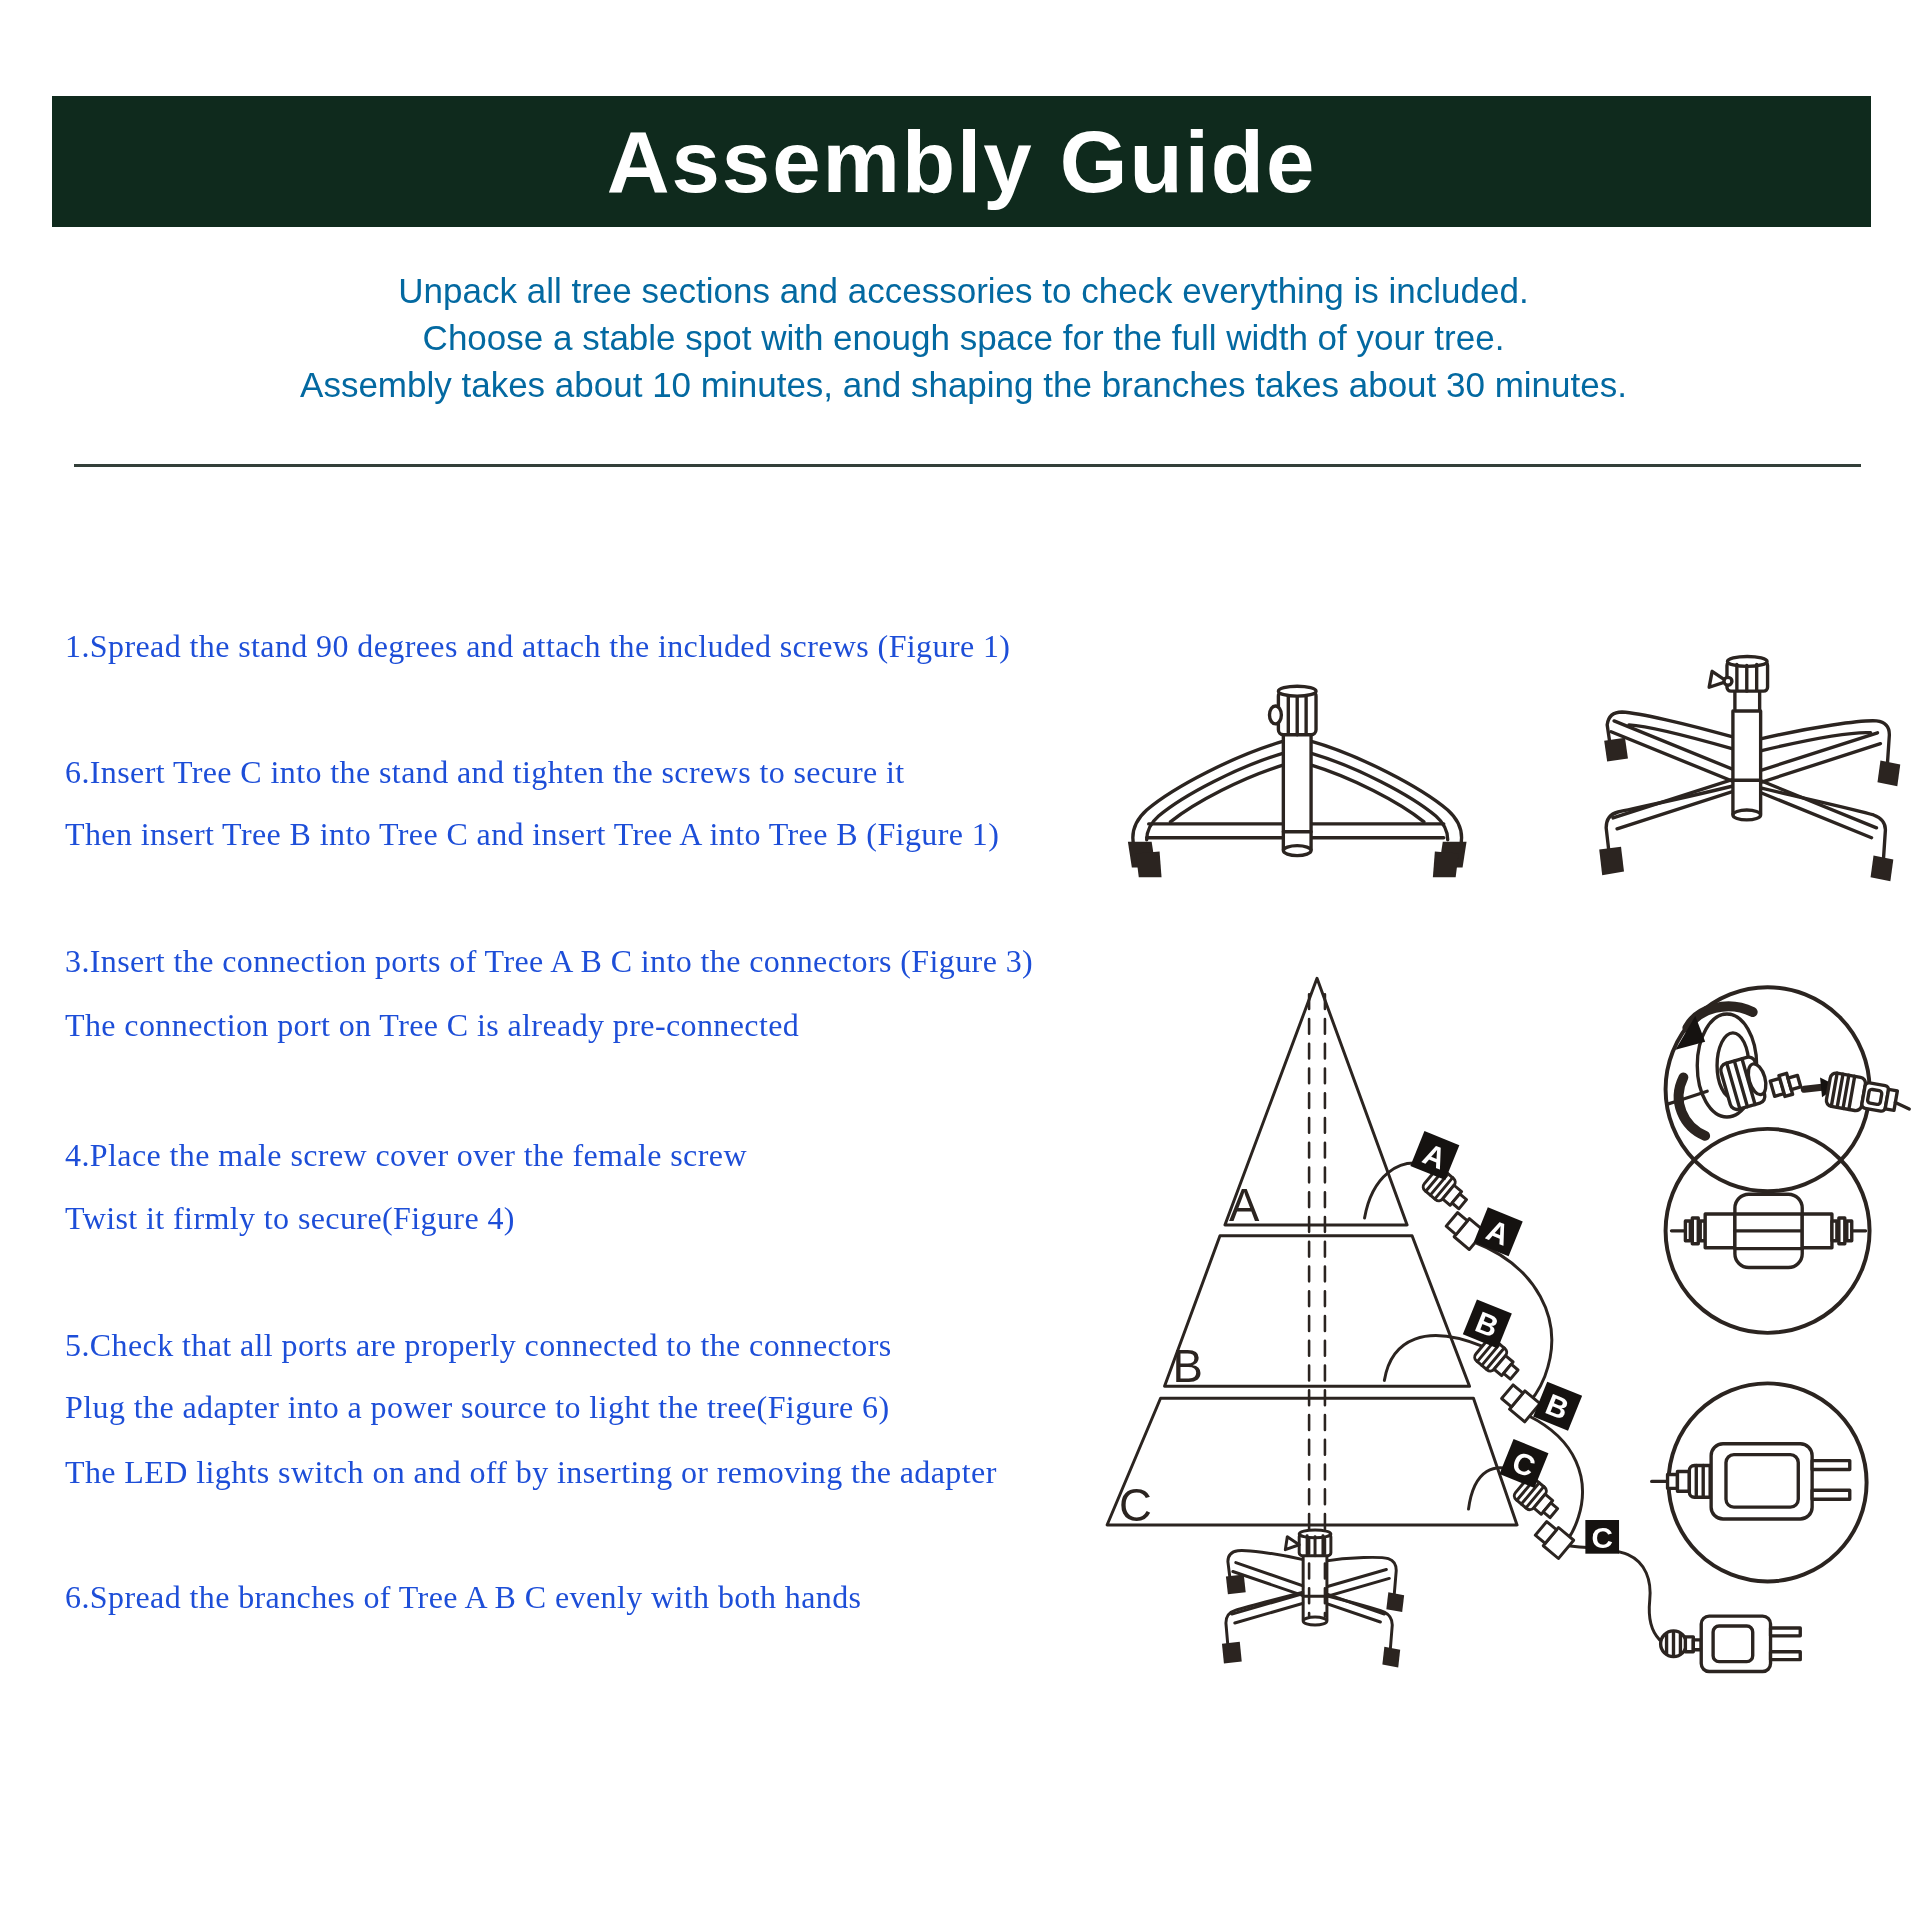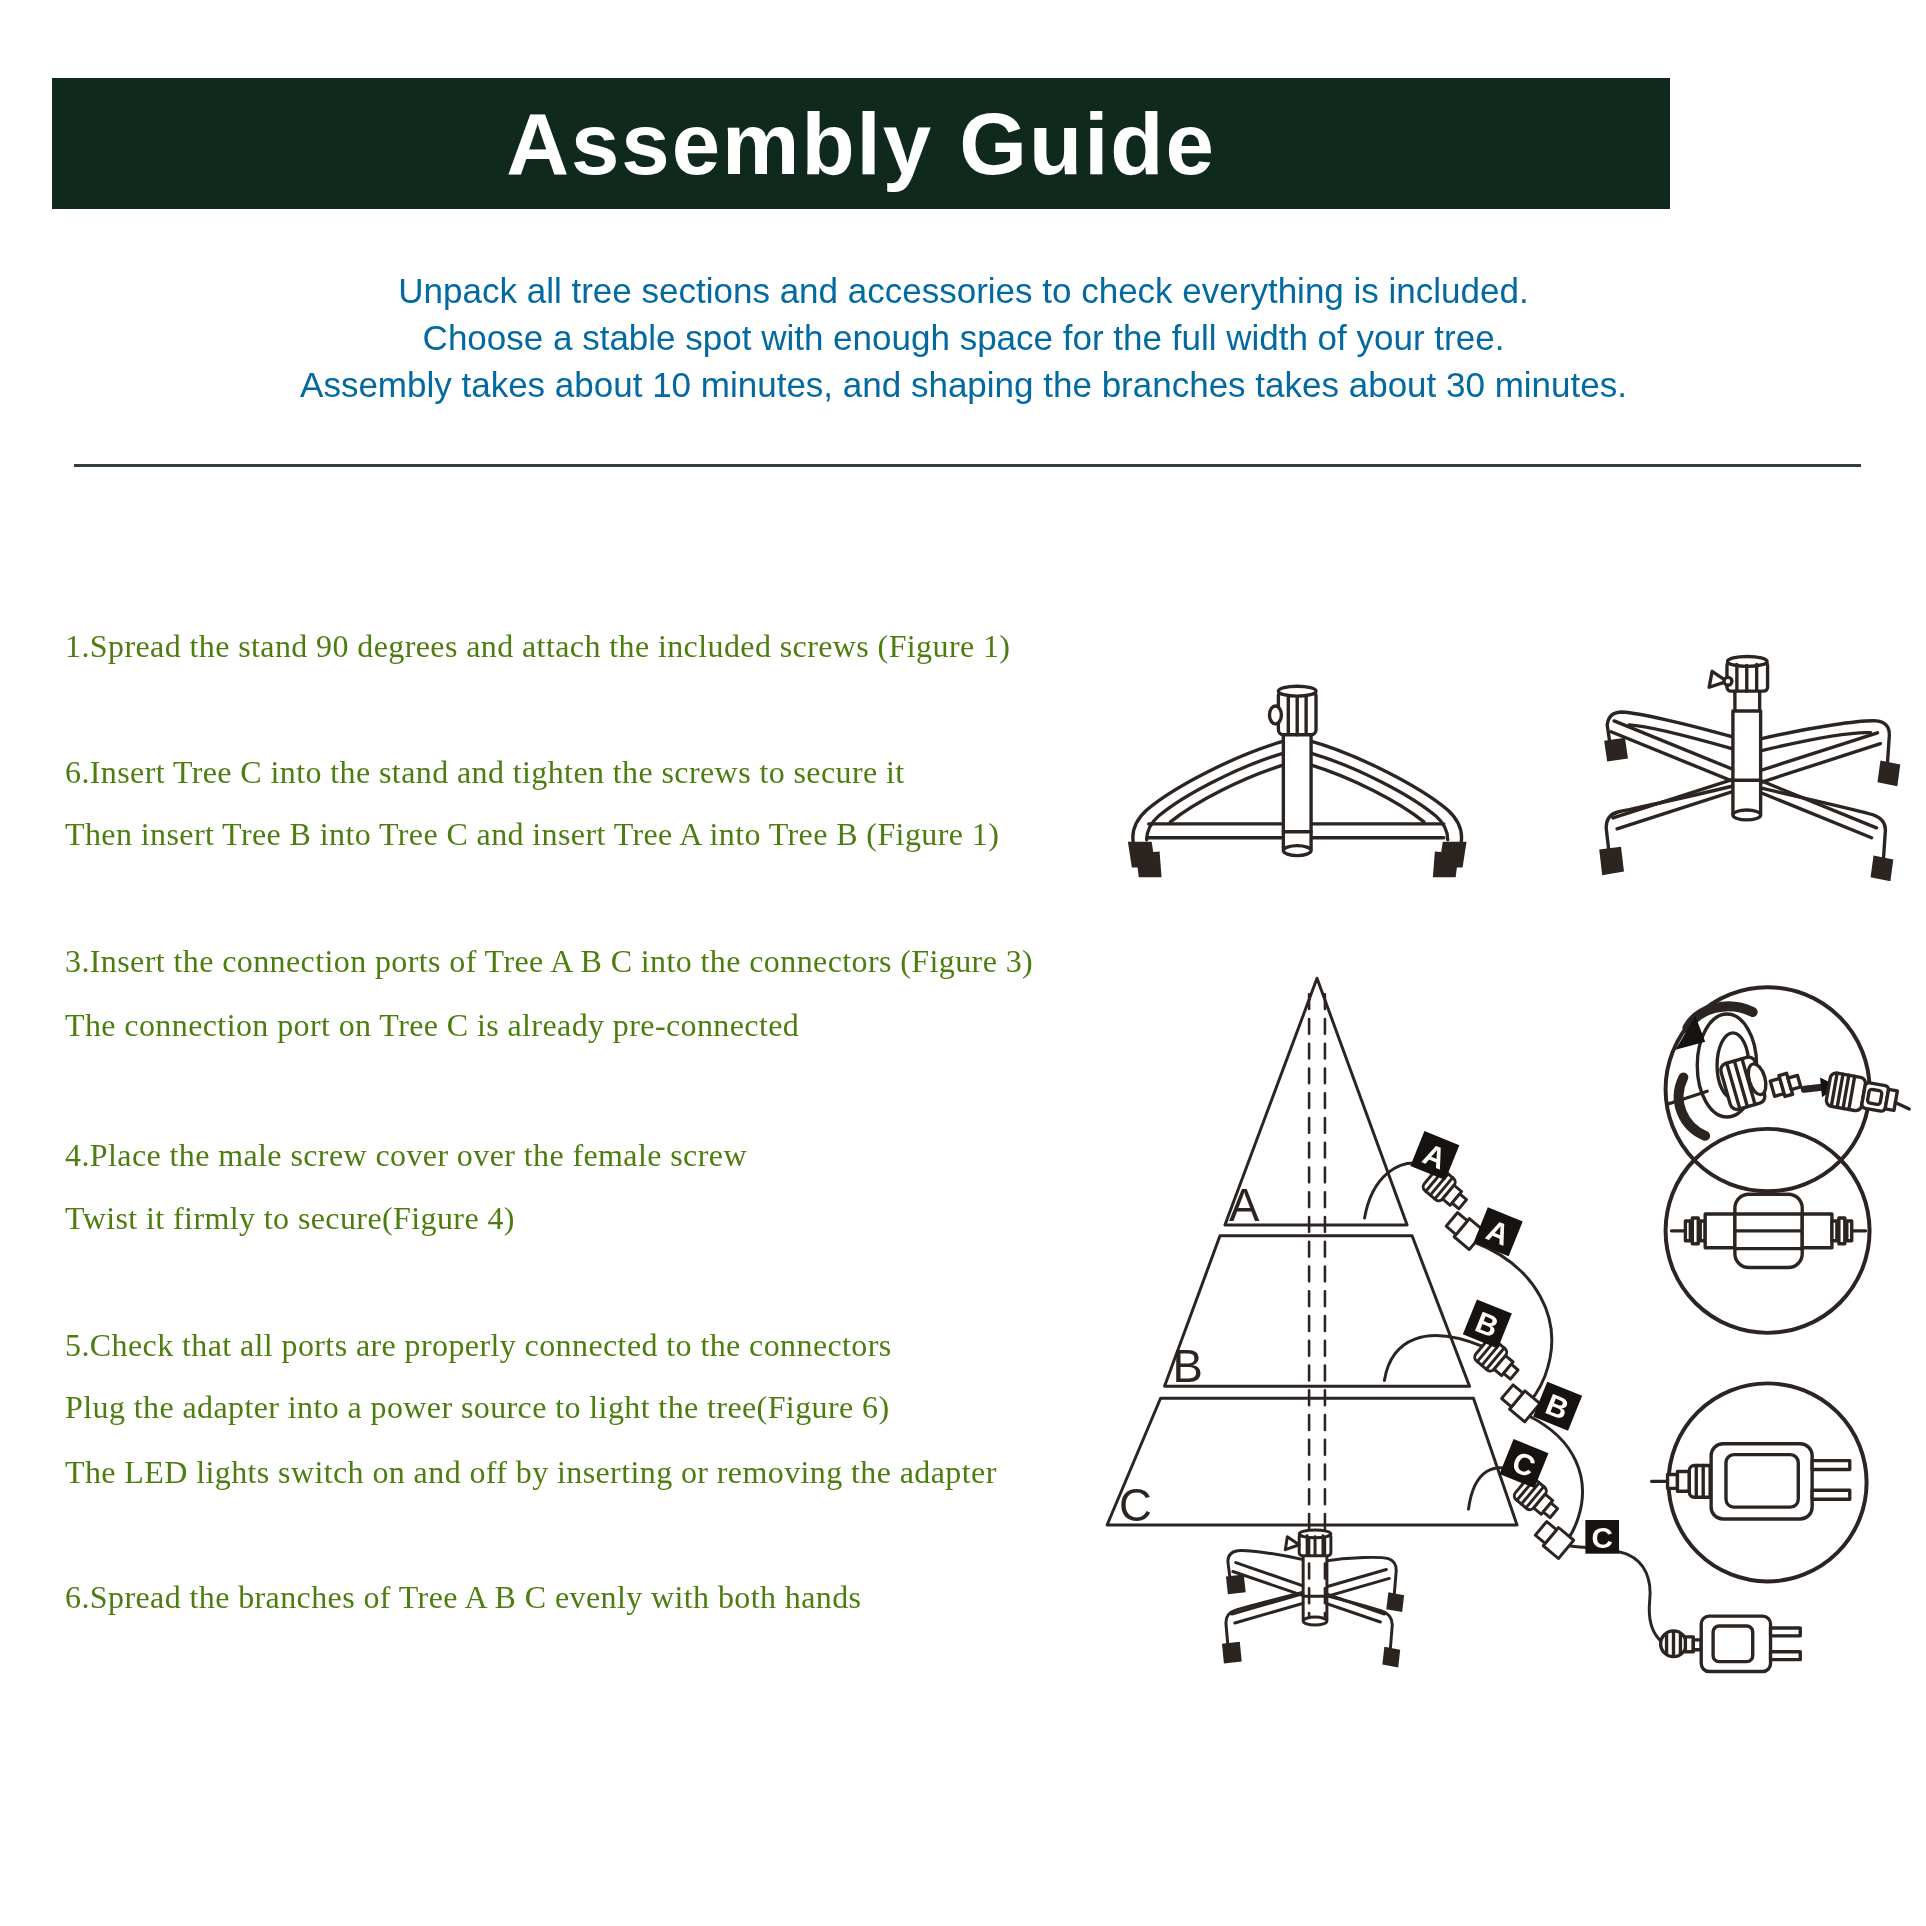--- a/index.html
+++ b/index.html
@@ -1,37 +1,37 @@
 <!DOCTYPE html>
 <html><head>
 <meta charset="utf-8">
 <style>
   html,body{margin:0;padding:0;background:#fff;}
   .page{
     position:relative;width:1927px;height:1927px;background:#ffffff;
     overflow:hidden;font-family:"Liberation Sans",sans-serif;color:#1b1b1b;
   }
   .header-bar{
-    position:absolute;left:52px;top:78px;width:1618px;height:131px;
+    position:absolute;left:52px;top:96px;width:1819px;height:131px;
     background:#0f2a1d;display:flex;align-items:center;justify-content:center;
   }
   .header-title{
     color:#ffffff;font-family:"Liberation Sans",sans-serif;
     font-size:87px;font-weight:700;letter-spacing:2px;
   }
   .intro{
     position:absolute;left:23px;top:267px;width:1881px;
     text-align:center;font-size:35px;line-height:47px;color:#0369a1;
   }
   .divider{
     position:absolute;left:74px;top:464px;width:1787px;height:3px;background:#333f39;
   }
   .step-line{
     position:absolute;left:65px;white-space:nowrap;
-    font-family:"Liberation Serif",serif;font-size:32px;color:#4d7c0f;
+    font-family:"Liberation Serif",serif;font-size:32px;color:#1d4ed8;
     letter-spacing:0.4px;
   }
   .art{position:absolute;left:0;top:0;width:1927px;height:1927px;pointer-events:none;}
 </style>
 </head>
 <body>
 
 <div class="page">
 
   <div class="header-bar">

